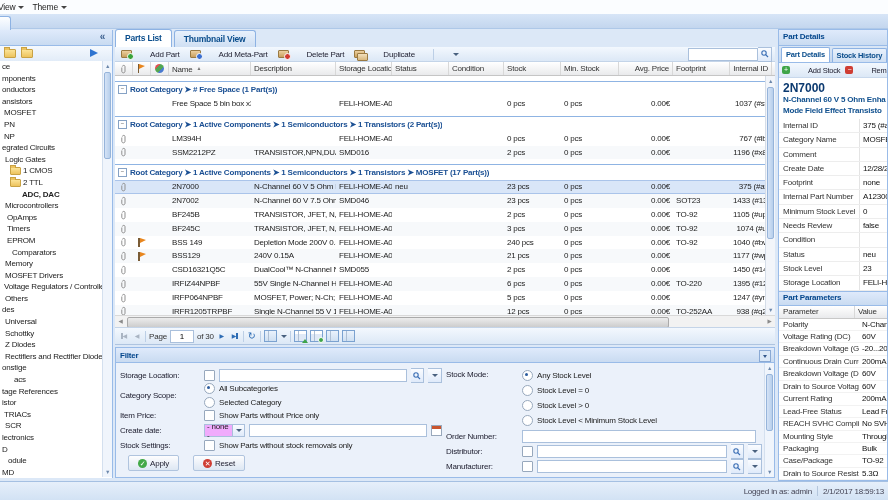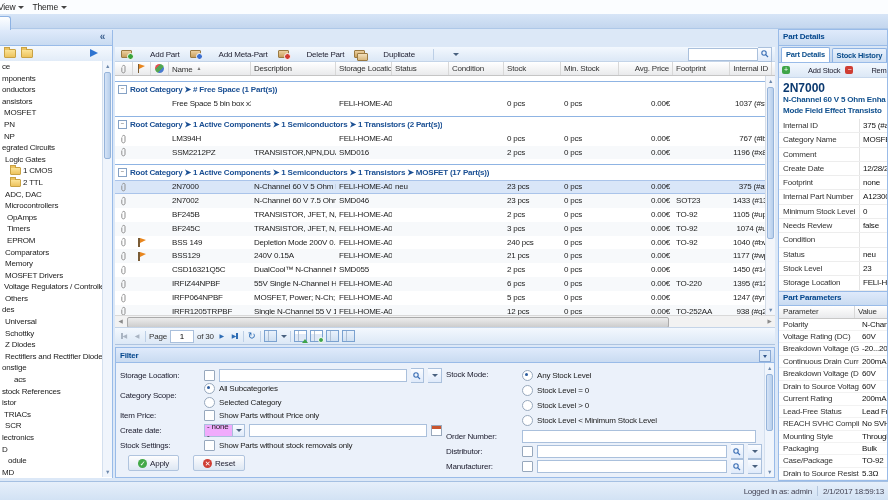--- a/index.html
+++ b/index.html
@@ -236,36 +236,36 @@
           <span>Logic Gates</span>
         </div>
         <div class="tree-item" style="padding-left: 10px;">
           <span class="folder-ico"></span>
           <span>1 CMOS</span>
         </div>
         <div class="tree-item" style="padding-left: 10px;">
           <span class="folder-ico"></span>
           <span>2 TTL</span>
         </div>
-        <div class="tree-item" style="padding-left: 5px;">
+        <div class="tree-item" style="padding-left: 22px; font-weight: bold;">
           <span>ADC, DAC</span>
         </div>
         <div class="tree-item" style="padding-left: 5px;">
           <span>Microcontrollers</span>
         </div>
         <div class="tree-item" style="padding-left: 7px;">
           <span>OpAmps</span>
         </div>
         <div class="tree-item" style="padding-left: 7px;">
           <span>Timers</span>
         </div>
         <div class="tree-item" style="padding-left: 7px;">
           <span>EPROM</span>
         </div>
-        <div class="tree-item" style="padding-left: 5px;">
+        <div class="tree-item" style="padding-left: 5px; margin-left: 7px;">
           <span>Comparators</span>
         </div>
         <div class="tree-item" style="padding-left: 5px;">
           <span>Memory</span>
         </div>
         <div class="tree-item" style="padding-left: 5px;">
           <span>MOSFET Drivers</span>
         </div>
         <div class="tree-item" style="padding-left: 4px;">
           <span>Voltage Regulators / Controllers</span>
@@ -288,21 +288,21 @@
         <div class="tree-item" style="padding-left: 5px;">
           <span>Rectifiers and Rectifier Diodes</span>
         </div>
         <div class="tree-item" style="padding-left: 2px;">
           <span>onstige</span>
         </div>
         <div class="tree-item" style="padding-left: 14px;">
           <span>acs</span>
         </div>
         <div class="tree-item" style="padding-left: 2px;">
-          <span>stock References</span>
+          <span>tage References</span>
         </div>
         <div class="tree-item" style="padding-left: 2px;">
           <span>istor</span>
         </div>
         <div class="tree-item" style="padding-left: 4px;">
           <span>TRIACs</span>
         </div>
         <div class="tree-item" style="padding-left: 5px;">
           <span>SCR</span>
         </div>
@@ -320,20 +320,21 @@
         </div>
       </div>
     <div class="vscroll" id="side-vscroll">
       <div class="sb-arrow">▲</div>
       <div class="sb-thumb" style="top:11px;height:85px;"></div>
       <div class="sb-arrow" style="position:absolute;bottom:0;left:0;right:0;">▼</div>
     </div>
   </div>
 
   <div id="mainpanel">
+    <div class="main-tabbar" id="main-tabs"><span class="tab active">Parts List</span><span class="tab">Thumbnail View</span></div>
 
     <div class="main-toolbar">
       <div class="tbtn">
         <span class="brick b-plus"></span>
         <span>Add Part</span>
       </div>
       <div class="tbtn">
         <span class="brick b-meta"></span>
         <span>Add Meta-Part</span>
       </div>

